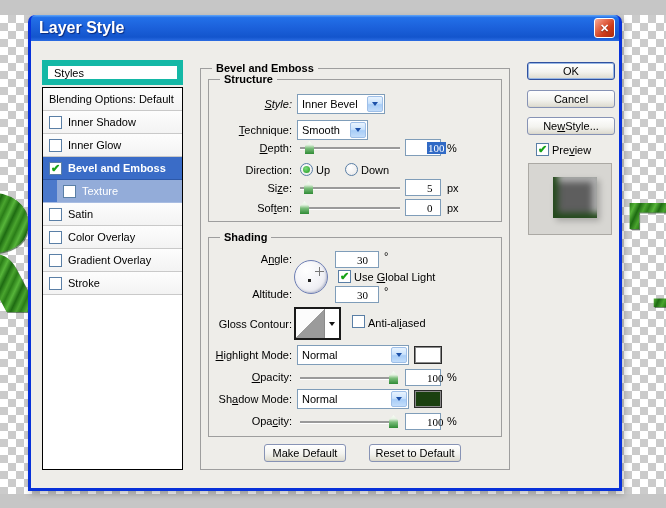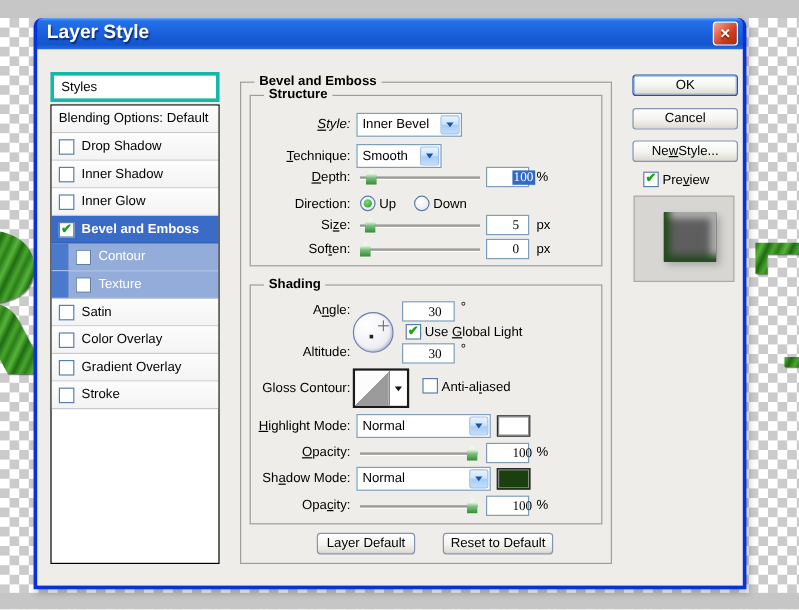--- a/index.html
+++ b/index.html
@@ -22,21 +22,21 @@
   .titlebar{height:26px;border-radius:5px 5px 0 0;display:flex;align-items:center;
     padding:0 4px 0 8px;box-sizing:border-box;
     background:linear-gradient(180deg,#64a7f7 0%,#2270e8 10%,#1d63dd 42%,#1355cd 85%,#2b6ce2 100%);}
   .title{color:#fff;font-size:16px;font-weight:bold;text-shadow:1px 1px 1px #0a2a7a;}
   .closebtn{margin-left:auto;width:21px;height:20px;border:1px solid #fff;border-radius:3px;
     box-sizing:border-box;display:flex;align-items:center;justify-content:center;
     background:linear-gradient(135deg,#f7ab99 0%,#e4684a 35%,#cc3918 65%,#a82c0e 100%);
     color:#fff;font-size:11px;font-weight:bold;text-shadow:0 1px 1px #7c1f07;}
   .client{position:relative;width:588px;height:447px;background:#EEEDE9;font-size:11px;color:#000;}
   
-  .sbheader{position:absolute;left:11px;top:19px;width:141px;height:25px;border:3px solid #14b8a6;
+  .sbheader{position:absolute;left:11px;top:19px;width:141px;height:25px;border:6px solid #14b8a6;
     background:#fff;box-sizing:border-box;display:flex;align-items:center;padding-left:6px;}
   .sblist{position:absolute;left:11px;top:46px;width:141px;height:383px;border:1px solid #000;
     background:#fff;box-sizing:border-box;overflow:hidden;}
   .srow{display:flex;align-items:center;height:22px;gap:6px;padding-left:6px;
     border-bottom:1px solid #c9c9c9;background:linear-gradient(180deg,#fdfdfd,#f3f3f3);}
   .srow .stext{white-space:nowrap;}
   .srow.sel{background:#3A6CC7;color:#fff;font-weight:bold;border-bottom-color:#2d58a8;}
   .srow.sub{padding-left:0;gap:6px;background:#93ACD9;color:#fff;border-bottom-color:#a9bde2;}
   .substrip{width:14px;height:22px;background:#4B79CB;flex:0 0 auto;}
   .cb13{width:13px;height:13px;border:1px solid #5A7FA6;background:#fff;box-sizing:border-box;
@@ -115,38 +115,29 @@
 
       <div class="sbheader">
         <span>Styles</span>
       </div>
       <div class="sblist">
         <div class="srow">
           <span class="stext">Blending Options: Default</span>
         </div>
         <div class="srow">
           <span class="cb13"></span>
-          <span class="stext">Drop Shadow</span>
-        </div>
-        <div class="srow">
-          <span class="cb13"></span>
           <span class="stext">Inner Shadow</span>
         </div>
         <div class="srow">
           <span class="cb13"></span>
           <span class="stext">Inner Glow</span>
         </div>
         <div class="srow sel">
           <span class="cb13">✔</span>
           <span class="stext">Bevel and Emboss</span>
-        </div>
-        <div class="srow sub">
-          <span class="substrip"></span>
-          <span class="cb13"></span>
-          <span class="stext">Contour</span>
         </div>
         <div class="srow sub">
           <span class="substrip"></span>
           <span class="cb13"></span>
           <span class="stext">Texture</span>
         </div>
         <div class="srow">
           <span class="cb13"></span>
           <span class="stext">Satin</span>
         </div>
@@ -271,21 +262,21 @@
       <span class="swatch" style="left: 383px; top: 349px; background: rgb(26, 64, 15);"></span>
       <span class="lbl rlbl" style="left:166px;top:374px;">Opa<u>c</u>ity:</span>
       <div class="track" style="left:269px;top:380px;width:98px;">
         <span class="thumb" style="left:89px;"></span>
       </div>
       <div class="field" style="left:374px;top:372px;width:36px;">
         <span>100</span>
       </div>
       <span class="lbl" style="left:416px;top:374px;">%</span>
 
-      <div class="btn" style="left:233px;top:403px;width:82px;">Layer Default</div>
+      <div class="btn" style="left:233px;top:403px;width:82px;">Make Default</div>
       <div class="btn" style="left:338px;top:403px;width:92px;">Reset to Default</div>
 
       <div class="btn default" style="left:496px;top:21px;width:88px;">OK</div>
       <div class="btn" style="left:496px;top:49px;width:88px;">Cancel</div>
       <div class="btn" style="left:496px;top:76px;width:88px;">Ne<u>w</u> Style...</div>
       <span class="cb13 abs" style="left:505px;top:102px;">✔</span>
       <span class="lbl" style="left:521px;top:103px;">Pre<u>v</u>iew</span>
       <div class="pvpanel">
         <div class="bevelsq"></div>
       </div>

